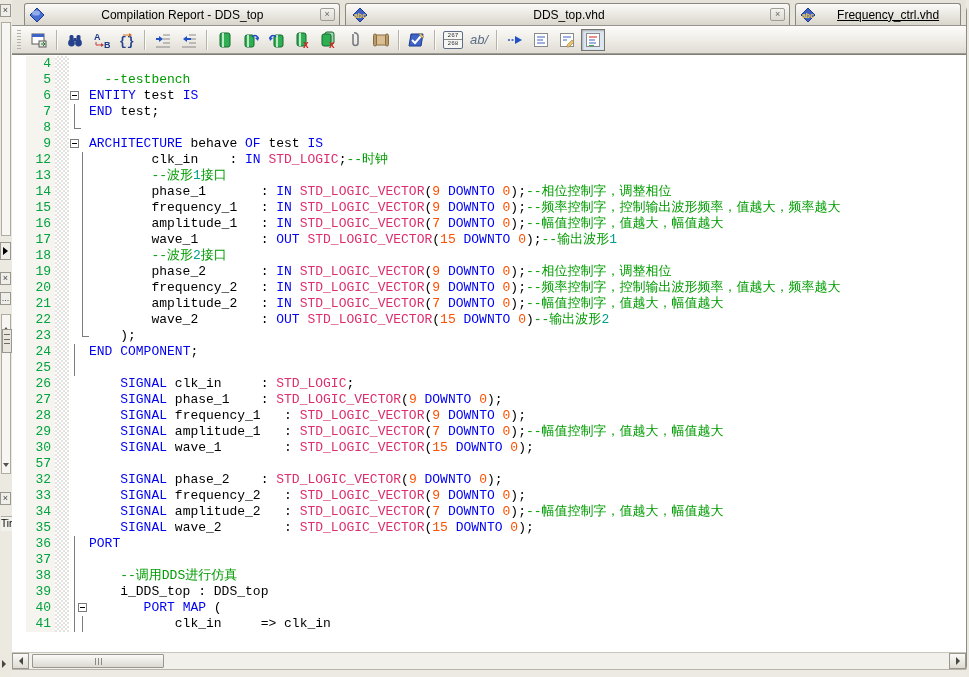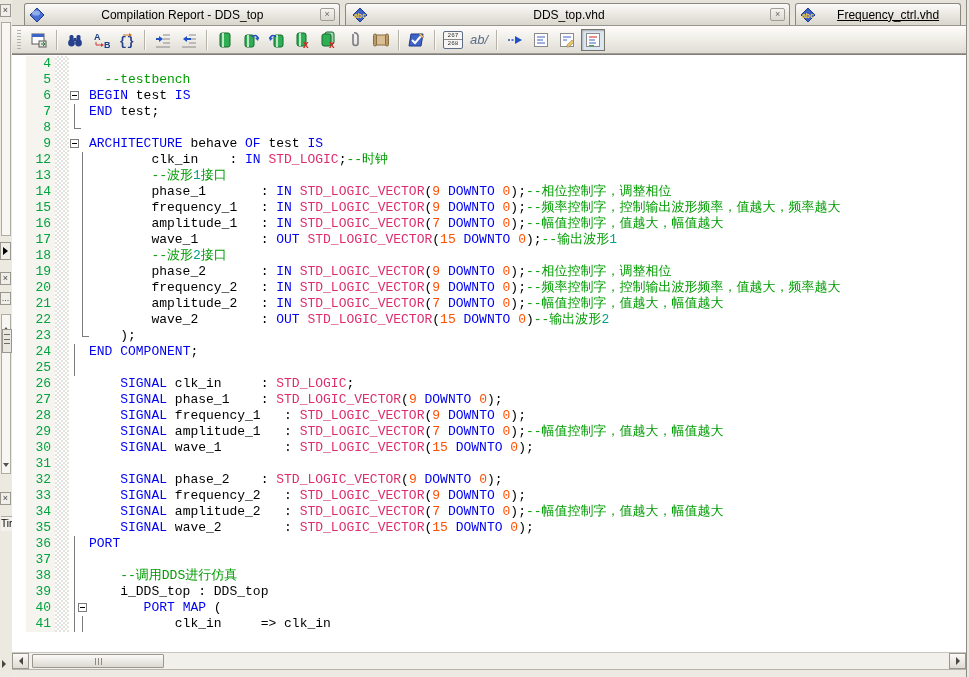--- a/index.html
+++ b/index.html
@@ -16,21 +16,21 @@
   .tri{width:0;height:0;display:inline-block;}
   .tri-right{border-top:4px solid transparent;border-bottom:4px solid transparent;border-left:5px solid #000;}
   .tri-up-sm{border-left:3px solid transparent;border-right:3px solid transparent;border-bottom:4px solid #55514a;}
   .tri-down-sm{border-left:3px solid transparent;border-right:3px solid transparent;border-top:4px solid #55514a;}
   .tri-left-sc{border-top:4px solid transparent;border-bottom:4px solid transparent;border-right:4px solid #4a473f;}
   .tri-right-sc{border-top:4px solid transparent;border-bottom:4px solid transparent;border-left:4px solid #4a473f;}
   #dock-tab-label{position:absolute;left:1px;top:516px;width:11px;overflow:hidden;font-size:10px;color:#000;
                   background:#f2f1ec;border-top:1px solid #aeaba3;height:14px;line-height:14px;}
 
   
-  #main{position:absolute;left:12px;top:0;width:955px;height:677px;border-right:1px solid #8d8b84;box-sizing:border-box;}
+  #main{position:absolute;left:12px;top:0;width:955px;height:677px;border-right:1px solid #8d8b84;box-sizing:border-box;border-radius:12px;}
 
   
   #tabbar{position:relative;height:26px;background:#e6e3db;border-bottom:1px solid #96948c;
           display:flex;align-items:flex-end;padding-left:12px;box-sizing:border-box;}
   .tab{position:relative;height:22px;margin-right:5px;border:1px solid #8a887f;border-bottom:none;
        border-radius:3px 3px 0 0;background:linear-gradient(#fcfbf9,#e3e0d8 70%,#d9d6cd);
        display:flex;align-items:center;padding:0 4px;box-sizing:border-box;}
   .tab-title{flex:1;text-align:center;font-size:12px;color:#000;white-space:nowrap;overflow:hidden;}
   .tab-close{width:15px;height:13px;margin-left:4px;background:linear-gradient(#f4f3f0,#dcd9d1);
              border:1px solid #a09d95;border-radius:2px;font-size:9px;line-height:11px;color:#6a675f;
@@ -278,21 +278,21 @@
             <path d="M5 9h6M5 12h7" stroke="#3f64c8"></path>
             <path d="M5 14.5h5" stroke="#2fae53"></path>
           </svg>
         </button>
       </div>
 
     <div id="editor">
       <div id="editor-inner">
           <div class="row"><div class="ln">4</div><div class="hatch"></div><div class="fold"></div><div class="code"></div></div>
           <div class="row"><div class="ln">5</div><div class="hatch"></div><div class="fold"></div><div class="code"><span class="sc">  --testbench</span></div></div>
-          <div class="row"><div class="ln">6</div><div class="hatch"></div><div class="fold"><div class="fm-box" style="left: 1px;"><i></i></div></div><div class="code"><span class="sk">BEGIN</span><span class="sp"> test </span><span class="sk">IS</span></div></div>
+          <div class="row"><div class="ln">6</div><div class="hatch"></div><div class="fold"><div class="fm-box" style="left: 1px;"><i></i></div></div><div class="code"><span class="sk">ENTITY</span><span class="sp"> test </span><span class="sk">IS</span></div></div>
           <div class="row"><div class="ln">7</div><div class="hatch"></div><div class="fold"><div class="fm" style="left: 5px; top: 0px; width: 1px; height: 16px;"></div></div><div class="code"><span class="sk">END</span><span class="sp"> test;</span></div></div>
           <div class="row"><div class="ln">8</div><div class="hatch"></div><div class="fold"><div class="fm" style="left: 5px; top: 0px; width: 1px; height: 9px;"></div><div class="fm" style="left: 5px; top: 8px; width: 7px; height: 1px;"></div></div><div class="code"></div></div>
           <div class="row"><div class="ln">9</div><div class="hatch"></div><div class="fold"><div class="fm-box" style="left: 1px;"><i></i></div></div><div class="code"><span class="sk">ARCHITECTURE</span><span class="sp"> behave </span><span class="sk">OF</span><span class="sp"> test </span><span class="sk">IS</span></div></div>
           <div class="row"><div class="ln">12</div><div class="hatch"></div><div class="fold"><div class="fm" style="left: 13px; top: 0px; width: 1px; height: 16px;"></div></div><div class="code"><span class="sp">        clk_in    : </span><span class="sk">IN</span><span class="sp"> </span><span class="st">STD_LOGIC</span><span class="sp">;</span><span class="sc">--时钟</span></div></div>
           <div class="row"><div class="ln">13</div><div class="hatch"></div><div class="fold"><div class="fm" style="left: 13px; top: 0px; width: 1px; height: 16px;"></div></div><div class="code"><span class="sc">        --波形</span><span class="sd">1</span><span class="sc">接口</span></div></div>
           <div class="row"><div class="ln">14</div><div class="hatch"></div><div class="fold"><div class="fm" style="left: 13px; top: 0px; width: 1px; height: 16px;"></div></div><div class="code"><span class="sp">        phase_1       : </span><span class="sk">IN</span><span class="sp"> </span><span class="st">STD_LOGIC_VECTOR</span><span class="sp">(</span><span class="sn">9</span><span class="sp"> </span><span class="sk">DOWNTO</span><span class="sp"> </span><span class="sn">0</span><span class="sp">);</span><span class="sc">--相位控制字，调整相位</span></div></div>
           <div class="row"><div class="ln">15</div><div class="hatch"></div><div class="fold"><div class="fm" style="left: 13px; top: 0px; width: 1px; height: 16px;"></div></div><div class="code"><span class="sp">        frequency_1   : </span><span class="sk">IN</span><span class="sp"> </span><span class="st">STD_LOGIC_VECTOR</span><span class="sp">(</span><span class="sn">9</span><span class="sp"> </span><span class="sk">DOWNTO</span><span class="sp"> </span><span class="sn">0</span><span class="sp">);</span><span class="sc">--频率控制字，控制输出波形频率，值越大，频率越大</span></div></div>
           <div class="row"><div class="ln">16</div><div class="hatch"></div><div class="fold"><div class="fm" style="left: 13px; top: 0px; width: 1px; height: 16px;"></div></div><div class="code"><span class="sp">        amplitude_1   : </span><span class="sk">IN</span><span class="sp"> </span><span class="st">STD_LOGIC_VECTOR</span><span class="sp">(</span><span class="sn">7</span><span class="sp"> </span><span class="sk">DOWNTO</span><span class="sp"> </span><span class="sn">0</span><span class="sp">);</span><span class="sc">--幅值控制字，值越大，幅值越大</span></div></div>
           <div class="row"><div class="ln">17</div><div class="hatch"></div><div class="fold"><div class="fm" style="left: 13px; top: 0px; width: 1px; height: 16px;"></div></div><div class="code"><span class="sp">        wave_1        : </span><span class="sk">OUT</span><span class="sp"> </span><span class="st">STD_LOGIC_VECTOR</span><span class="sp">(</span><span class="sn">15</span><span class="sp"> </span><span class="sk">DOWNTO</span><span class="sp"> </span><span class="sn">0</span><span class="sp">);</span><span class="sc">--输出波形</span><span class="sd">1</span></div></div>
           <div class="row"><div class="ln">18</div><div class="hatch"></div><div class="fold"><div class="fm" style="left: 13px; top: 0px; width: 1px; height: 16px;"></div></div><div class="code"><span class="sc">        --波形</span><span class="sd">2</span><span class="sc">接口</span></div></div>
@@ -301,21 +301,21 @@
           <div class="row"><div class="ln">21</div><div class="hatch"></div><div class="fold"><div class="fm" style="left: 13px; top: 0px; width: 1px; height: 16px;"></div></div><div class="code"><span class="sp">        amplitude_2   : </span><span class="sk">IN</span><span class="sp"> </span><span class="st">STD_LOGIC_VECTOR</span><span class="sp">(</span><span class="sn">7</span><span class="sp"> </span><span class="sk">DOWNTO</span><span class="sp"> </span><span class="sn">0</span><span class="sp">);</span><span class="sc">--幅值控制字，值越大，幅值越大</span></div></div>
           <div class="row"><div class="ln">22</div><div class="hatch"></div><div class="fold"><div class="fm" style="left: 13px; top: 0px; width: 1px; height: 16px;"></div></div><div class="code"><span class="sp">        wave_2        : </span><span class="sk">OUT</span><span class="sp"> </span><span class="st">STD_LOGIC_VECTOR</span><span class="sp">(</span><span class="sn">15</span><span class="sp"> </span><span class="sk">DOWNTO</span><span class="sp"> </span><span class="sn">0</span><span class="sp">)</span><span class="sc">--输出波形</span><span class="sd">2</span></div></div>
           <div class="row"><div class="ln">23</div><div class="hatch"></div><div class="fold"><div class="fm" style="left: 13px; top: 0px; width: 1px; height: 9px;"></div><div class="fm" style="left: 13px; top: 8px; width: 7px; height: 1px;"></div></div><div class="code"><span class="sp">    );</span></div></div>
           <div class="row"><div class="ln">24</div><div class="hatch"></div><div class="fold"><div class="fm" style="left: 5px; top: 0px; width: 1px; height: 16px;"></div></div><div class="code"><span class="sk">END</span><span class="sp"> </span><span class="sk">COMPONENT</span><span class="sp">;</span></div></div>
           <div class="row"><div class="ln">25</div><div class="hatch"></div><div class="fold"><div class="fm" style="left: 5px; top: 0px; width: 1px; height: 16px;"></div></div><div class="code"></div></div>
           <div class="row"><div class="ln">26</div><div class="hatch"></div><div class="fold"></div><div class="code"><span class="sp">    </span><span class="sk">SIGNAL</span><span class="sp"> clk_in     : </span><span class="st">STD_LOGIC</span><span class="sp">;</span></div></div>
           <div class="row"><div class="ln">27</div><div class="hatch"></div><div class="fold"></div><div class="code"><span class="sp">    </span><span class="sk">SIGNAL</span><span class="sp"> phase_1    : </span><span class="st">STD_LOGIC_VECTOR</span><span class="sp">(</span><span class="sn">9</span><span class="sp"> </span><span class="sk">DOWNTO</span><span class="sp"> </span><span class="sn">0</span><span class="sp">);</span></div></div>
           <div class="row"><div class="ln">28</div><div class="hatch"></div><div class="fold"></div><div class="code"><span class="sp">    </span><span class="sk">SIGNAL</span><span class="sp"> frequency_1   : </span><span class="st">STD_LOGIC_VECTOR</span><span class="sp">(</span><span class="sn">9</span><span class="sp"> </span><span class="sk">DOWNTO</span><span class="sp"> </span><span class="sn">0</span><span class="sp">);</span></div></div>
           <div class="row"><div class="ln">29</div><div class="hatch"></div><div class="fold"></div><div class="code"><span class="sp">    </span><span class="sk">SIGNAL</span><span class="sp"> amplitude_1   : </span><span class="st">STD_LOGIC_VECTOR</span><span class="sp">(</span><span class="sn">7</span><span class="sp"> </span><span class="sk">DOWNTO</span><span class="sp"> </span><span class="sn">0</span><span class="sp">);</span><span class="sc">--幅值控制字，值越大，幅值越大</span></div></div>
           <div class="row"><div class="ln">30</div><div class="hatch"></div><div class="fold"></div><div class="code"><span class="sp">    </span><span class="sk">SIGNAL</span><span class="sp"> wave_1        : </span><span class="st">STD_LOGIC_VECTOR</span><span class="sp">(</span><span class="sn">15</span><span class="sp"> </span><span class="sk">DOWNTO</span><span class="sp"> </span><span class="sn">0</span><span class="sp">);</span></div></div>
-          <div class="row"><div class="ln">31</div><div class="hatch"></div><div class="fold"></div><div class="code"></div></div>
+          <div class="row"><div class="ln">57</div><div class="hatch"></div><div class="fold"></div><div class="code"></div></div>
           <div class="row"><div class="ln">32</div><div class="hatch"></div><div class="fold"></div><div class="code"><span class="sp">    </span><span class="sk">SIGNAL</span><span class="sp"> phase_2    : </span><span class="st">STD_LOGIC_VECTOR</span><span class="sp">(</span><span class="sn">9</span><span class="sp"> </span><span class="sk">DOWNTO</span><span class="sp"> </span><span class="sn">0</span><span class="sp">);</span></div></div>
           <div class="row"><div class="ln">33</div><div class="hatch"></div><div class="fold"></div><div class="code"><span class="sp">    </span><span class="sk">SIGNAL</span><span class="sp"> frequency_2   : </span><span class="st">STD_LOGIC_VECTOR</span><span class="sp">(</span><span class="sn">9</span><span class="sp"> </span><span class="sk">DOWNTO</span><span class="sp"> </span><span class="sn">0</span><span class="sp">);</span></div></div>
           <div class="row"><div class="ln">34</div><div class="hatch"></div><div class="fold"></div><div class="code"><span class="sp">    </span><span class="sk">SIGNAL</span><span class="sp"> amplitude_2   : </span><span class="st">STD_LOGIC_VECTOR</span><span class="sp">(</span><span class="sn">7</span><span class="sp"> </span><span class="sk">DOWNTO</span><span class="sp"> </span><span class="sn">0</span><span class="sp">);</span><span class="sc">--幅值控制字，值越大，幅值越大</span></div></div>
           <div class="row"><div class="ln">35</div><div class="hatch"></div><div class="fold"></div><div class="code"><span class="sp">    </span><span class="sk">SIGNAL</span><span class="sp"> wave_2        : </span><span class="st">STD_LOGIC_VECTOR</span><span class="sp">(</span><span class="sn">15</span><span class="sp"> </span><span class="sk">DOWNTO</span><span class="sp"> </span><span class="sn">0</span><span class="sp">);</span></div></div>
           <div class="row"><div class="ln">36</div><div class="hatch"></div><div class="fold"><div class="fm" style="left: 5px; top: 0px; width: 1px; height: 16px;"></div></div><div class="code"><span class="sk">PORT</span></div></div>
           <div class="row"><div class="ln">37</div><div class="hatch"></div><div class="fold"><div class="fm" style="left: 5px; top: 0px; width: 1px; height: 16px;"></div></div><div class="code"></div></div>
           <div class="row"><div class="ln">38</div><div class="hatch"></div><div class="fold"><div class="fm" style="left: 5px; top: 0px; width: 1px; height: 16px;"></div></div><div class="code"><span class="sc">    --调用DDS进行仿真</span></div></div>
           <div class="row"><div class="ln">39</div><div class="hatch"></div><div class="fold"><div class="fm" style="left: 5px; top: 0px; width: 1px; height: 16px;"></div></div><div class="code"><span class="sp">    i_DDS_top : DDS_top</span></div></div>
           <div class="row"><div class="ln">40</div><div class="hatch"></div><div class="fold"><div class="fm" style="left: 5px; top: 0px; width: 1px; height: 16px;"></div><div class="fm-box" style="left: 9px;"><i></i></div></div><div class="code"><span class="sp">       </span><span class="sk">PORT</span><span class="sp"> </span><span class="sk">MAP</span><span class="sp"> (</span></div></div>
           <div class="row"><div class="ln">41</div><div class="hatch"></div><div class="fold"><div class="fm" style="left: 5px; top: 0px; width: 1px; height: 16px;"></div><div class="fm" style="left: 13px; top: 0px; width: 1px; height: 16px;"></div></div><div class="code"><span class="sp">           clk_in     =&gt; clk_in</span></div></div>

